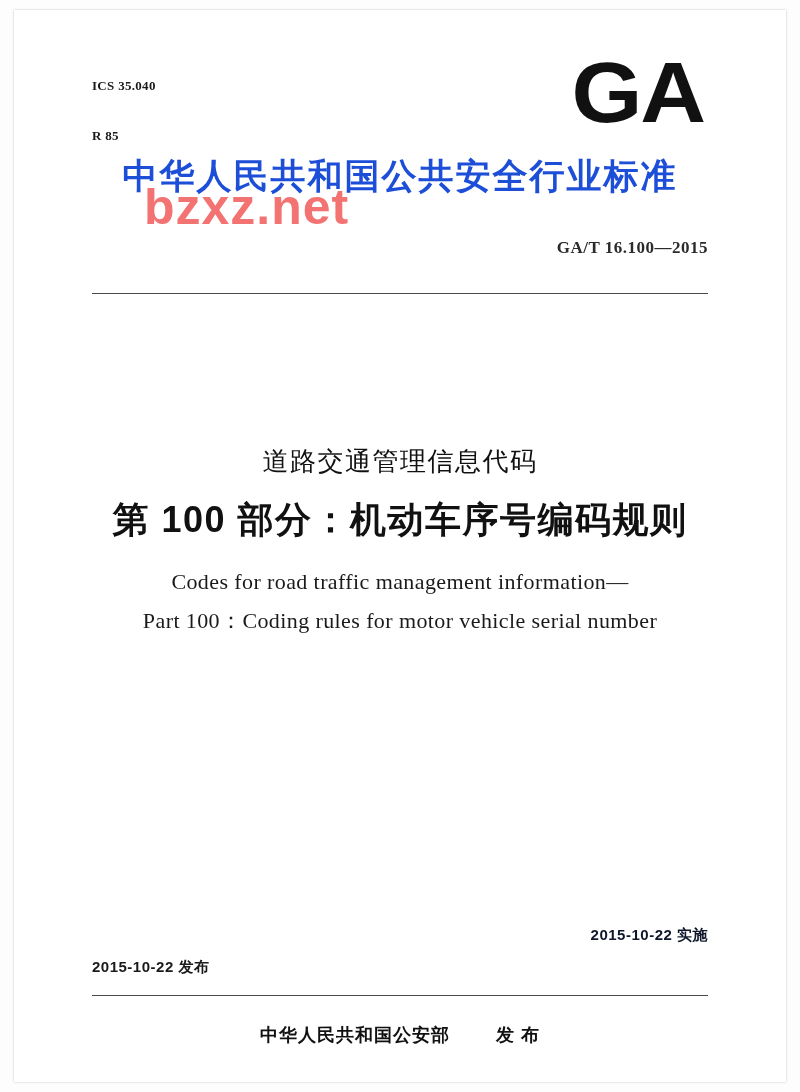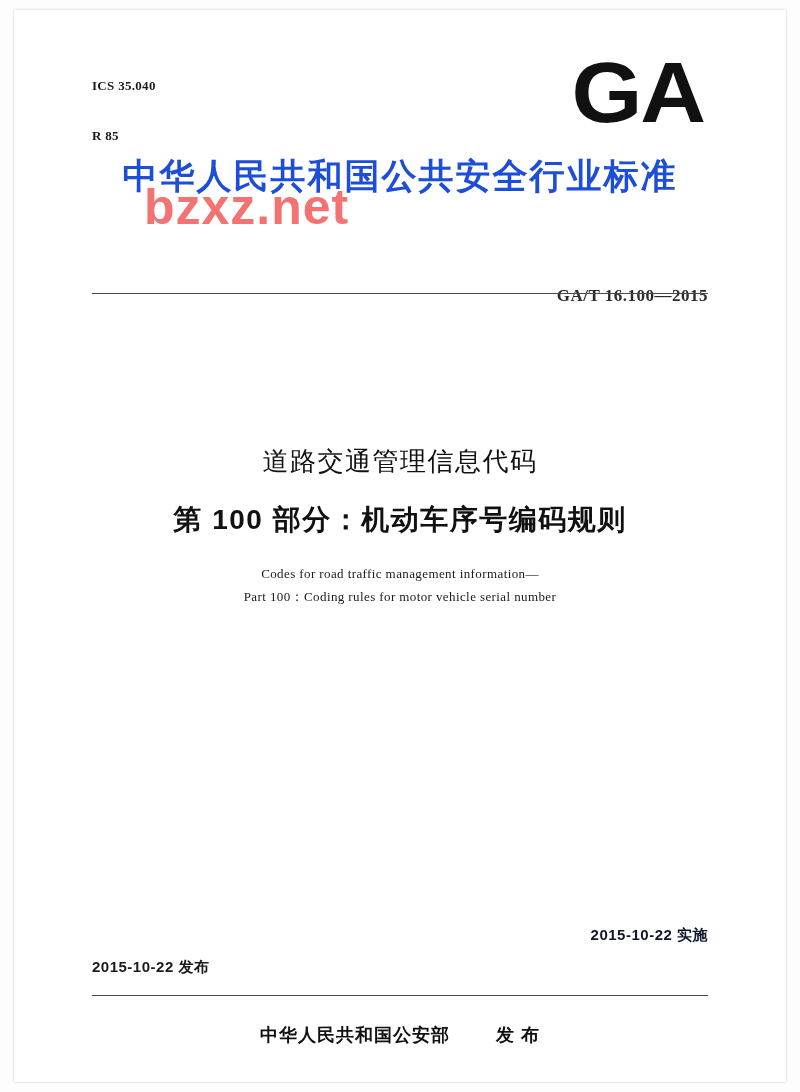--- a/index.html
+++ b/index.html
@@ -72,21 +72,20 @@
   
   .std-no {
     position: absolute;
     right: 78px;
     top: 228px;
     font-family: "Liberation Serif", serif;
     font-weight: bold;
     font-size: 17px;
     color: #2b2b2b;
     letter-spacing: 0.5px;
-    margin-top: 48px;
   }
 
   .rule {
     position: absolute;
     left: 78px;
     right: 78px;
     top: 283px;
     border-top: 1px solid #4a4a4a;
     height: 0;
   }
@@ -117,34 +116,34 @@
   .doc-title .line1 {
     font-family: "Liberation Sans", sans-serif;
     font-weight: normal;
     font-size: 26px;
     letter-spacing: 1.5px;
     line-height: 1.5;
   }
   .doc-title .line2 {
     font-family: "Liberation Sans", sans-serif;
     font-weight: bold;
-    font-size: 28px;
+    font-size: 36px;
     letter-spacing: 1.5px;
     line-height: 1.5;
-    margin-top: 18px;
+    margin-top: 12px;
   }
 
   
   .doc-title-en {
     position: absolute;
     left: 0; right: 0;
     top: 553px;
     text-align: center;
     font-family: "Liberation Serif", serif;
-    font-size: 13px;
+    font-size: 22px;
     color: #1a1a1a;
     line-height: 1.75;
     letter-spacing: 0.4px;
   }
 
   
   .date-left {
     position: absolute;
     left: 78px;
     top: 948px;

